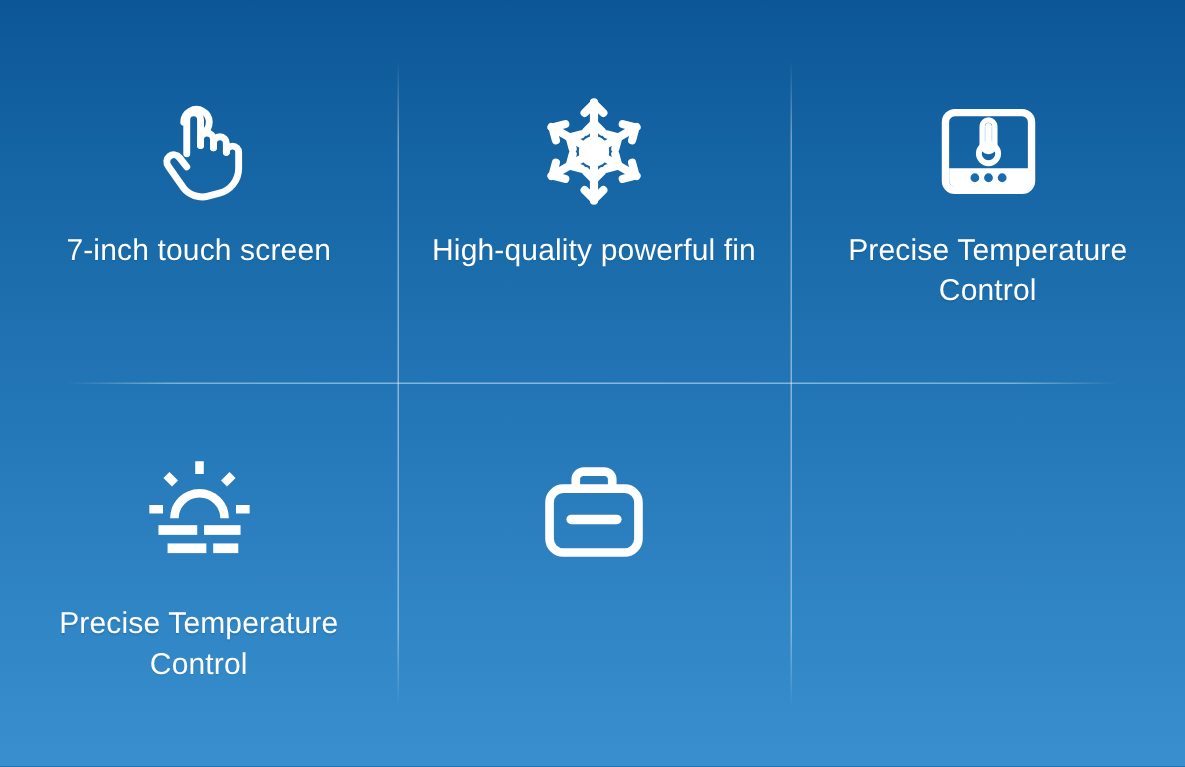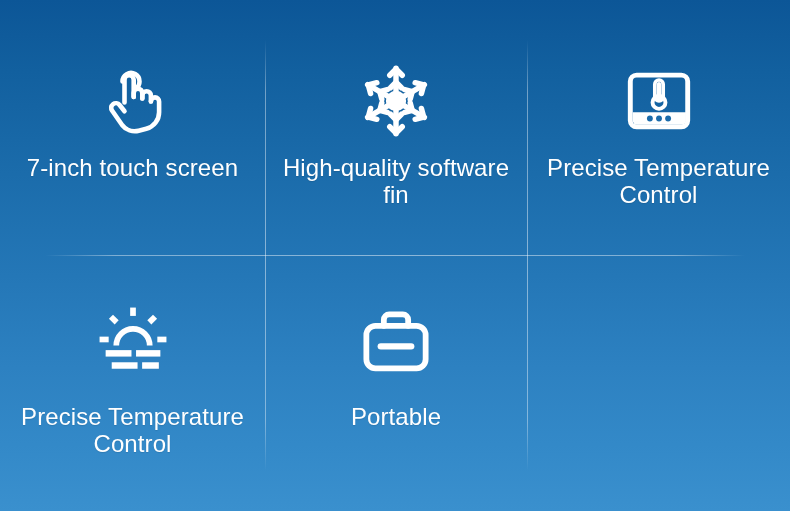--- a/index.html
+++ b/index.html
@@ -80,21 +80,21 @@
     height: 78px;
     display: flex;
     align-items: center;
     justify-content: center;
   }
   .cell.row2 .icon-wrap { height: 92px; }
 
   .cell-label {
     margin-top: 14px;
     color: #ffffff;
-    font-size: 24px;
+    font-size: 20px;
     line-height: 27px;
     text-align: center;
     font-weight: 400;
     letter-spacing: 0.1px;
     max-width: 230px;
     text-shadow: 0 1px 1px rgba(0,0,0,0.10);
   }
   .cell.row2 .cell-label { margin-top: 16px; }
 
   svg { display: block; }
@@ -148,21 +148,21 @@
               <path d="M50 8 V92"></path>
               <path d="M42 17 L50 9 L58 17"></path>
               <path d="M42 83 L50 91 L58 83"></path>
               <path d="M43 33 L50 26 L57 33"></path>
               <path d="M43 67 L50 74 L57 67"></path>
             </g>
             <circle cx="50" cy="50" r="9.5" stroke-width="7"></circle>
           </g>
         </svg>
       </div>
-      <div class="cell-label">High-quality software fin</div>
+      <div class="cell-label">High-quality powerful fin</div>
     </div>
 
     <div class="cell">
       <div class="icon-wrap">
         <svg width="70" height="70" viewBox="0 0 100 100" fill="none">
           <rect x="9" y="13" width="82" height="74" rx="9" ry="9" stroke="#ffffff" stroke-width="7" fill="none"></rect>
           <path d="M12.5 66 H88.5 V78 a6 6 0 0 1-6 6 H18.5 a6 6 0 0 1-6-6 Z" fill="#ffffff"></path>
           <circle cx="37" cy="75" r="4.2" fill="#1a6bab"></circle>
           <circle cx="50" cy="75" r="4.2" fill="#1a6bab"></circle>
           <circle cx="63" cy="75" r="4.2" fill="#1a6bab"></circle>
@@ -198,17 +198,16 @@
 
 
     <div class="cell row2">
       <div class="icon-wrap">
         <svg width="76" height="76" viewBox="0 0 100 100" fill="none" stroke="#ffffff" stroke-linecap="round" stroke-linejoin="round">
           <path d="M34 30 V22 a7 7 0 0 1 7-7 h18 a7 7 0 0 1 7 7 v8" stroke-width="7.6" fill="none"></path>
           <rect x="11" y="30" width="78" height="56" rx="12" ry="12" stroke-width="7.6" fill="none"></rect>
           <path d="M30 57 H70" stroke-width="8.4"></path>
         </svg>
       </div>
-      <div class="cell-label">Portable</div>
     </div>
 
   </div>
 </div>
 
 </body></html>

